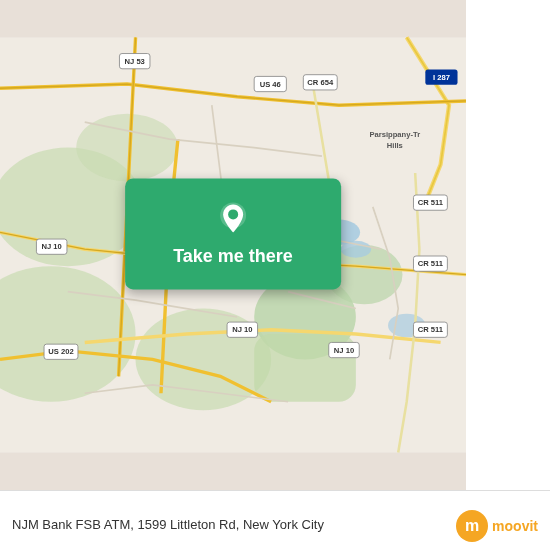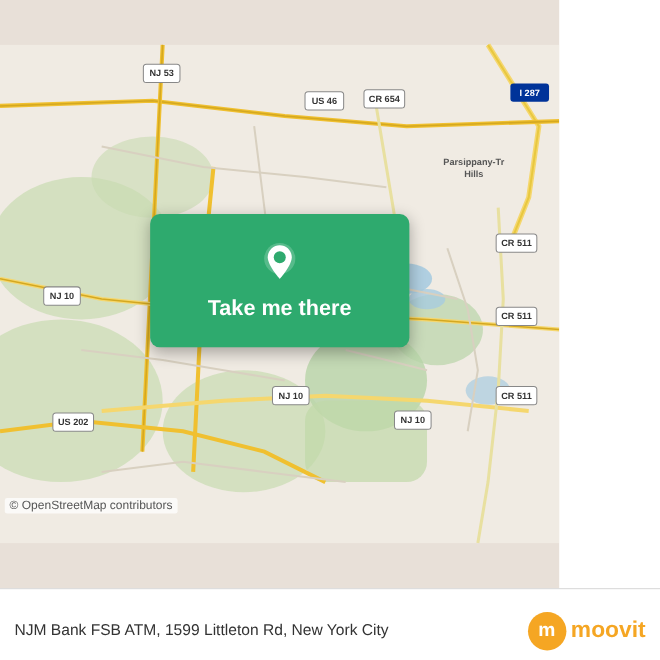--- a/index.html
+++ b/index.html
@@ -202,26 +202,23 @@
     <button id="take-me-there-btn">
       <svg class="pin-icon" viewBox="0 0 36 36" xmlns="http://www.w3.org/2000/svg">
         <circle cx="18" cy="15" r="13" fill="white" opacity="0.2"></circle>
         <path d="M18 4 C12.5 4 8 8.5 8 14 C8 21 18 32 18 32 C18 32 28 21 28 14 C28 8.5 23.5 4 18 4Z" fill="white"></path>
         <circle cx="18" cy="14" r="5" fill="#2eaa6e"></circle>
       </svg>
       <span>Take me there</span>
     </button>
   </div>
 
-  <div id="attribution">
-    <span>© OpenStreetMap contributors</span>
-  </div>
 </div>
 
 <div id="bottom-bar">
   <div id="location-text">NJM Bank FSB ATM, 1599 Littleton Rd, New York City</div>
   <div id="moovit-logo">
     <div class="moovit-m">
       <span>m</span>
     </div>
-    <span style="font-size:19px; color:#f5a623; font-weight:bold;">moovit</span>
+    <span style="font-size:14px; color:#f5a623; font-weight:bold;">moovit</span>
   </div>
 </div>
 
 </body></html>

